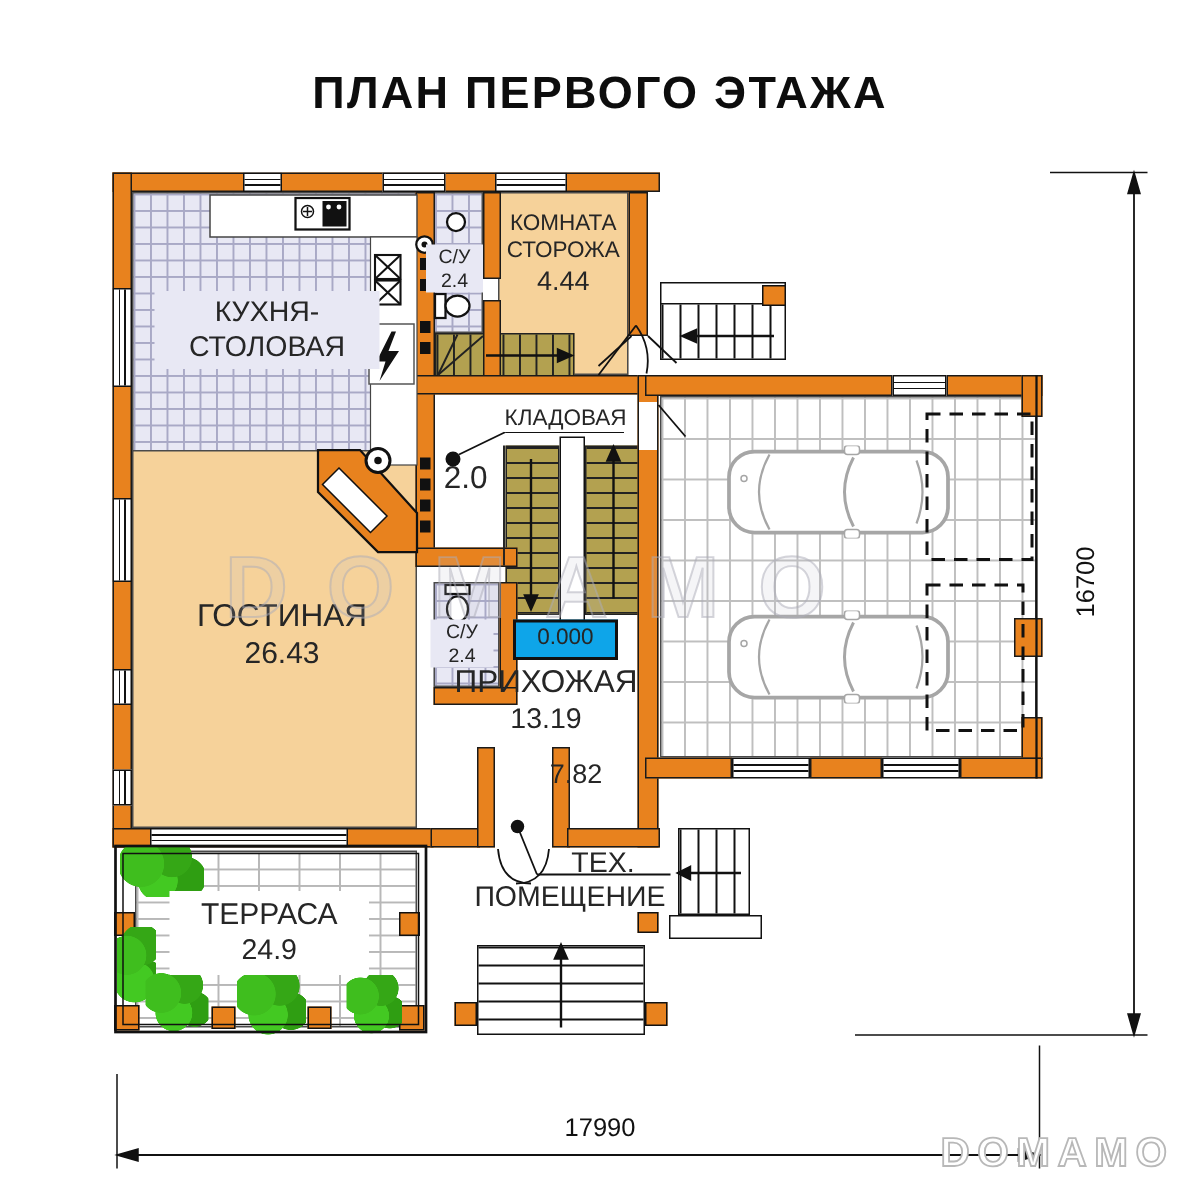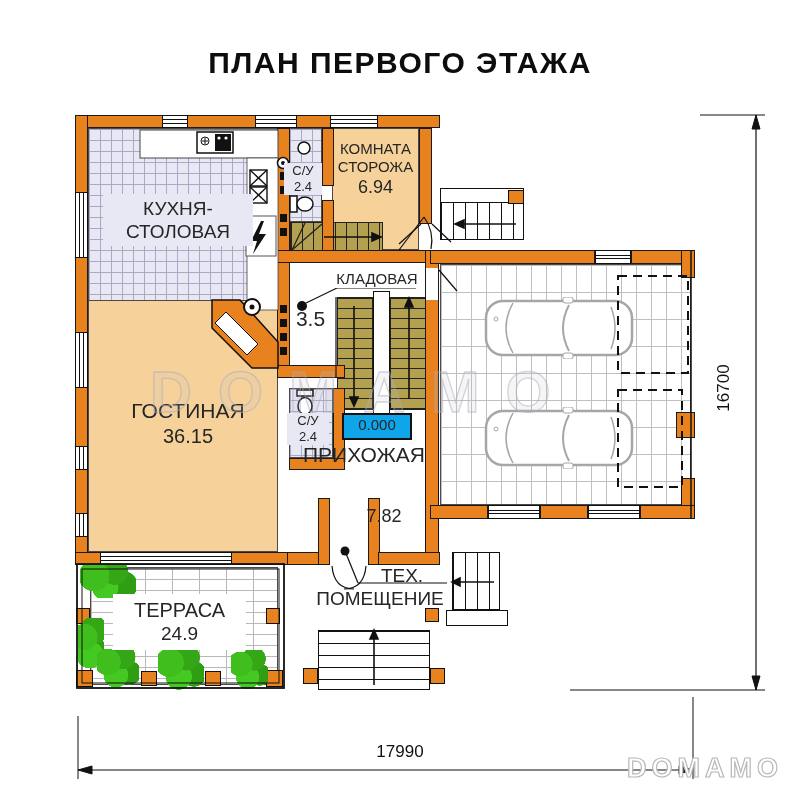--- a/index.html
+++ b/index.html
@@ -289,45 +289,46 @@
     </g>
   </svg>
 
   <div class="lbl bgtile" style="left:103px;top:194px;width:150px;font-size:19px;padding:3px 0;">
     <span>КУХНЯ-</span>
     <span>СТОЛОВАЯ</span>
   </div>
   <div class="lbl" style="left:328px;top:140px;width:95px;font-size:15px;">
     <span>КОМНАТА</span>
     <span>СТОРОЖА</span>
-    <span style="font-size:18px;">6.94</span>
+    <span style="font-size:18px;">4.44</span>
   </div>
   <div class="lbl bgtile" style="left:284px;top:163px;width:38px;font-size:13px;">
     <span>С/У</span>
     <span>2.4</span>
   </div>
   <div class="lbl bgwhite" style="left:336px;top:270px;width:82px;font-size:15px;">
     <span>КЛАДОВАЯ</span>
   </div>
   <div class="lbl" style="left:288px;top:306px;width:45px;font-size:21px;">
-    <span>3.5</span>
+    <span>2.0</span>
   </div>
   <div class="lbl" style="left:118px;top:398px;width:140px;font-size:21px;">
     <span>ГОСТИНАЯ</span>
-    <span style="font-size:20px;">36.15</span>
+    <span style="font-size:20px;">26.43</span>
   </div>
   <div class="lbl bgtile" style="left:287px;top:413px;width:42px;font-size:13px;">
     <span>С/У</span>
     <span>2.4</span>
   </div>
   <div class="lbl elev" style="left:342px;top:413px;width:66px;height:23px;">
     <span>0.000</span>
   </div>
   <div class="lbl" style="left:295px;top:442px;width:138px;font-size:21px;">
     <span>ПРИХОЖАЯ</span>
+    <span style="font-size:19px;">13.19</span>
   </div>
   <div class="lbl" style="left:324px;top:506px;width:50px;font-size:18px;margin-left:35px;">
     <span>7.82</span>
   </div>
   <div class="lbl" style="left:356px;top:564px;width:92px;font-size:19px;">
     <span>ТЕХ.</span>
   </div>
   <div class="lbl" style="left:306px;top:587px;width:148px;font-size:19px;">
     <span>ПОМЕЩЕНИЕ</span>
   </div>

